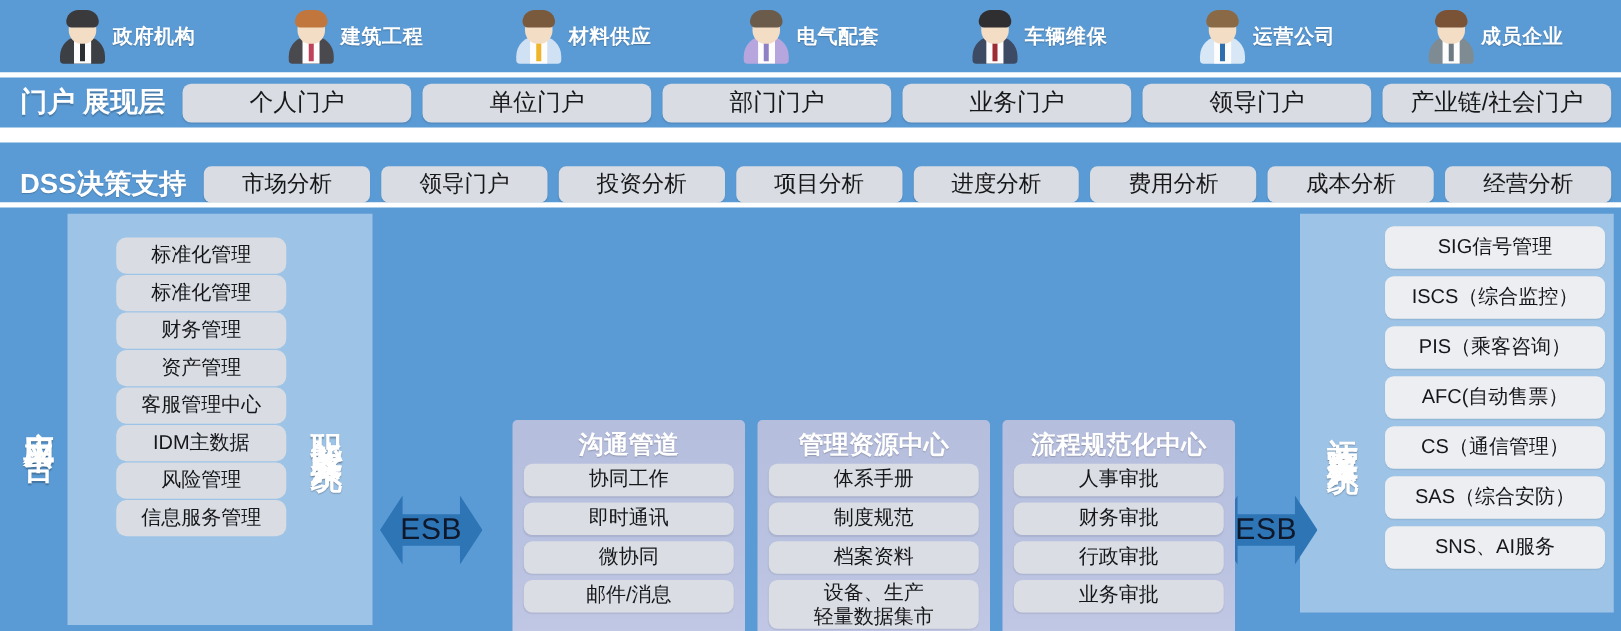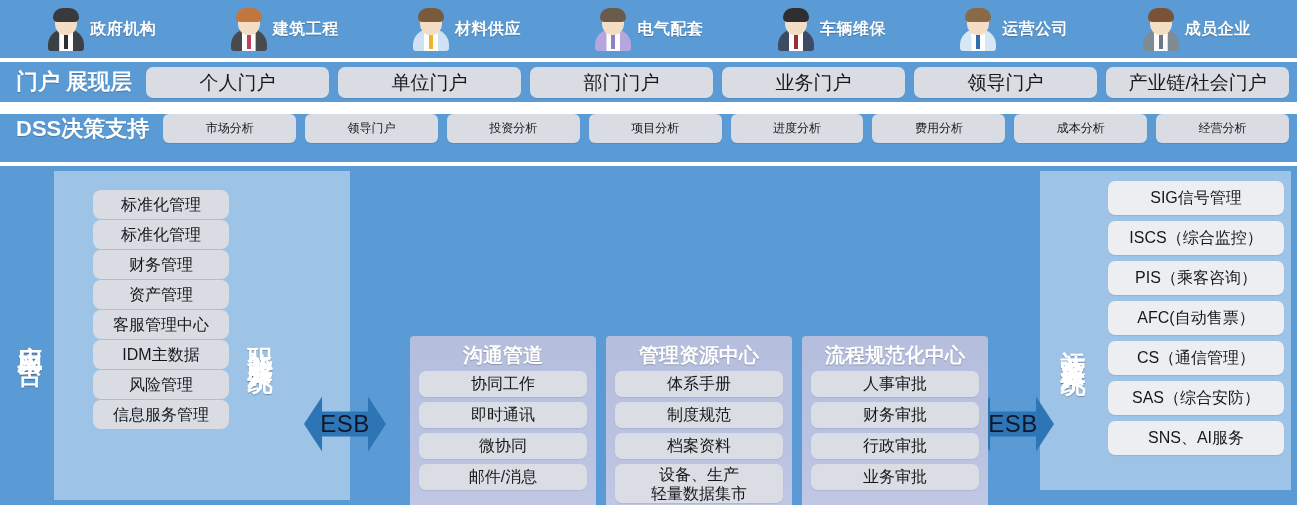--- a/index.html
+++ b/index.html
@@ -42,53 +42,53 @@
   
   .gap{position:absolute;left:0;width:1297px;background:#ffffff;}
 
   
   .band-portal{
     position:absolute;left:0;top:62px;width:1297px;height:40px;
     background:#5b9bd5;display:flex;align-items:center;box-sizing:border-box;padding:13px 8px;gap:8px;
   }
   .band-dss{
     position:absolute;left:0;top:114px;width:1297px;height:48px;
-    background:#5b9bd5;display:flex;align-items:flex-start;box-sizing:border-box;padding:0 8px;gap:8px;
+    background:#5b9bd5;display:flex;align-items:flex-end;box-sizing:border-box;padding:0 8px;gap:8px;
   }
   .band-title{
     color:#ffffff;font-weight:bold;font-size:22px;white-space:nowrap;flex:none;
     text-shadow:0 1px 1px rgba(0,0,0,.22);padding:0 6px 0 8px;
   }
   .pill{
     background:#d9dde3;border-radius:7px;height:31px;line-height:31px;text-align:center;
     color:#17181a;font-size:19px;white-space:nowrap;flex:1 1 0;
     box-shadow:0 1px 1px rgba(0,0,0,.10);
   }
-  .pill.dss{height:29px;line-height:29px;font-size:12px;border-radius:6px;}
+  .pill.dss{height:29px;line-height:29px;font-size:18px;border-radius:6px;}
 
   
   .band-main{
     position:absolute;left:0;top:166px;width:1297px;height:339px;
     background:#5b9bd5;box-sizing:border-box;
   }
   .plat-label{
     position:absolute;left:8px;top:5px;width:46px;height:329px;background:#5b9bd5;
     display:flex;align-items:center;justify-content:center;
   }
   .vtext{
     writing-mode:vertical-rl;text-orientation:upright;
     color:#ffffff;font-weight:bold;letter-spacing:5px;
     text-shadow:0 1px 1px rgba(0,0,0,.25);
   }
   .vtext.plat{font-size:25px;}
   .vtext.func{font-size:25px;letter-spacing:4px;}
   .vtext.oper{font-size:25px;letter-spacing:4px;}
 
   .left-zone{
-    position:absolute;left:54px;top:5px;width:296px;height:329px;background:#9dc3e6;
+    position:absolute;left:54px;top:5px;width:244px;height:329px;background:#9dc3e6;
   }
   .left-stack{
     position:absolute;left:39px;top:19px;width:136px;
     display:flex;flex-direction:column;gap:1px;
   }
   .stack-item{
     background:#d9dde3;border-radius:8px;height:29px;line-height:29px;text-align:center;
     font-size:16px;color:#16171a;white-space:nowrap;
   }
   .func-col{

